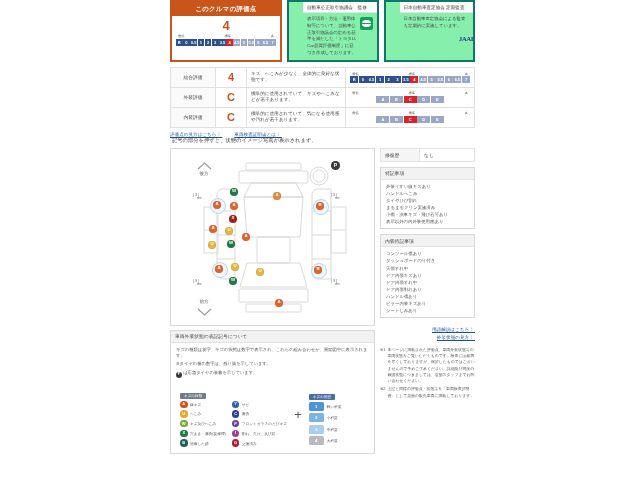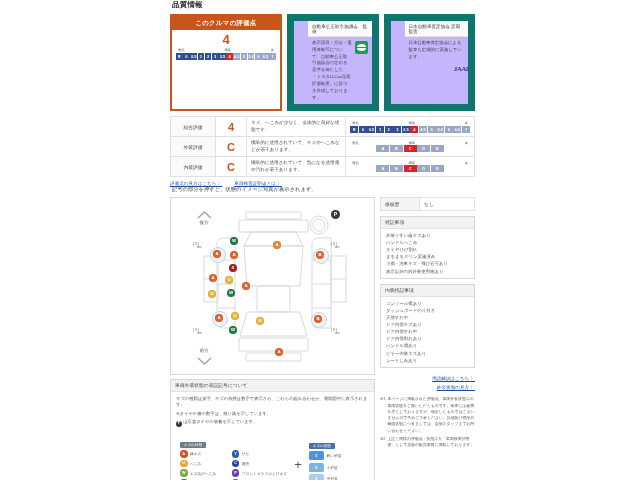--- a/index.html
+++ b/index.html
@@ -40,21 +40,21 @@
   .strip-lbls{display:flex;font-size:3.2px;color:#555;justify-content:space-between;padding:0 2px;}
   .strip{display:flex;gap:.6px;justify-content:center;margin-top:.5px;}
   .cell{
     width:8px;height:7px;line-height:7px;font-size:4px;color:#fff;
     background:#2f4f8f;text-align:center;font-weight:bold;
   }
   .cell.dim{background:#9aa8c6;}
   .cell.on{background:#d8232a;}
 
   .info-card{
-    flex:1;border:7px solid #0f766e;background:#c4b5fd;box-sizing:border-box;padding-left:14px;
+    flex:1;border:2px solid #0f766e;background:#86efac;box-sizing:border-box;padding-left:14px;
   }
   .info-head{
     font-size:4.6px;color:#444;padding:2.5px 4px;border-bottom:1px solid #e3e3e3;
     background:#fafafa;
   }
   .info-body{padding:3px 4px;font-size:4.4px;line-height:1.55;color:#444;display:flex;gap:3px;}
   .info-body p{margin:0;flex:1;}
   .eco-mark{
     width:13px;height:13px;flex:none;background:#14a05a;border-radius:2px;
     position:relative;margin-top:1px;
@@ -160,21 +160,20 @@
   .br-notes{margin-top:4px;font-size:3.9px;color:#555;line-height:1.6;}
   .br-notes div{display:flex;gap:2px;margin-bottom:2px;}
   .br-notes .mk{flex:none;}
 </style>
 </head>
 <body>
 
 <div class="page">
   <div class="col">
 
-    <div class="sec-title">品質情報</div>
 
     <div class="top-row">
 
       <div class="score-card">
         <div class="score-head">このクルマの評価点</div>
         <div class="score-body">
           <div class="score-num">4</div>
           <div class="strip-wrap">
             <div class="strip-lbls">
               <span>最低</span>

